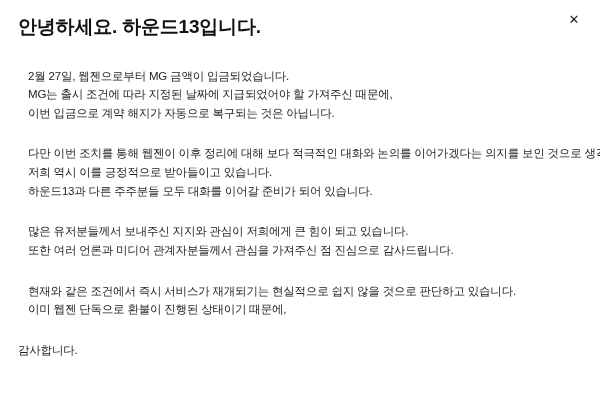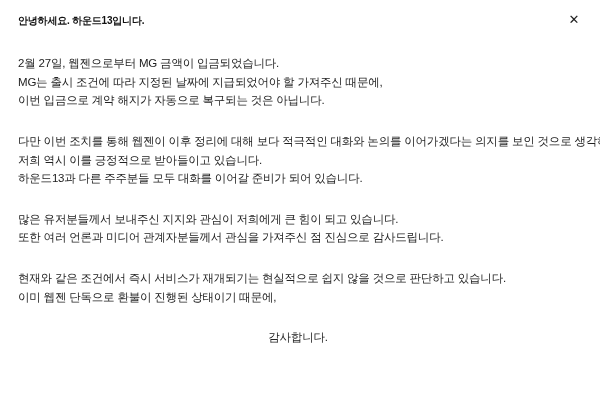--- a/index.html
+++ b/index.html
@@ -31,43 +31,42 @@
     text-align: center;
     font-size: 13px;
     color: #222222;
     cursor: pointer;
     background: none;
     border: none;
     padding: 0;
     font-family: "Liberation Sans", sans-serif;
   }
   .notice-title {
-    font-size: 10px;
+    font-size: 19px;
     font-weight: bold;
     color: #111111;
     letter-spacing: -0.2px;
     margin: 0 0 26px 0;
     line-height: 1.4;
   }
   .body-block {
-    margin: 0 0 22px 0;
+    margin: 0 0 22px 10px;
   }
   .body-line {
     font-size: 11.5px;
     line-height: 1.62;
     color: #222222;
     letter-spacing: -0.2px;
     white-space: nowrap;
   }
   .sign-off {
     font-size: 11.5px;
     line-height: 1.62;
     color: #222222;
     letter-spacing: -0.2px;
-    text-align: center;
   }
 </style>
 </head>
 <body>
 
 <div class="page">
 
   <button class="close-button">✕</button>
 
   <h1 class="notice-title">안녕하세요. 하운드13입니다.</h1>

